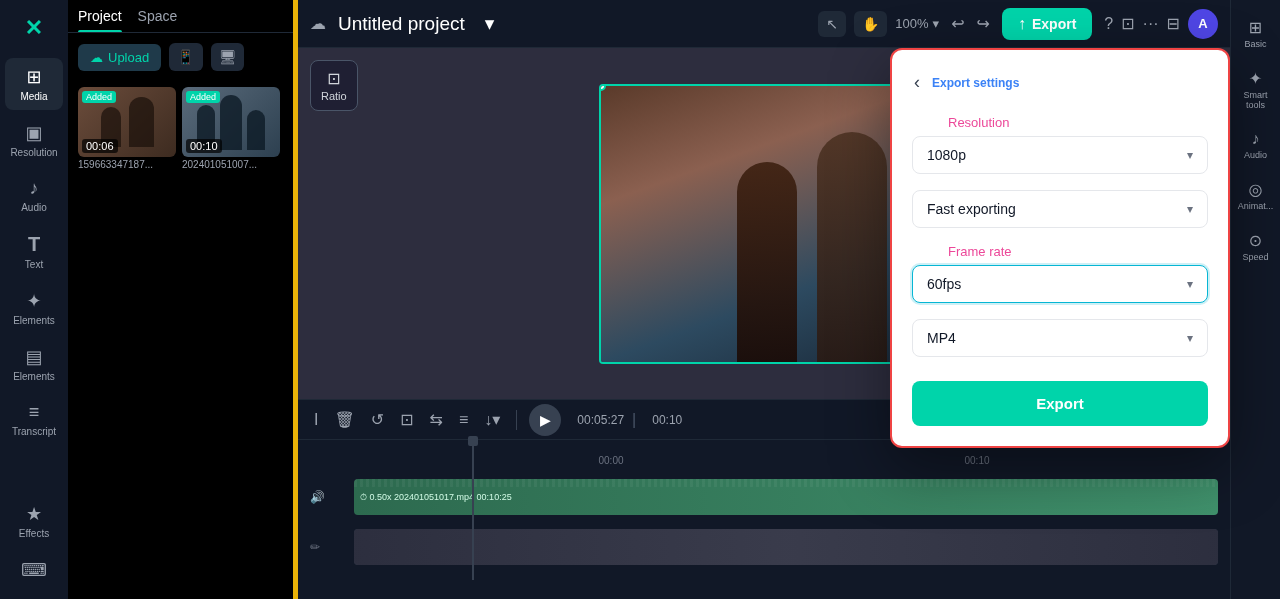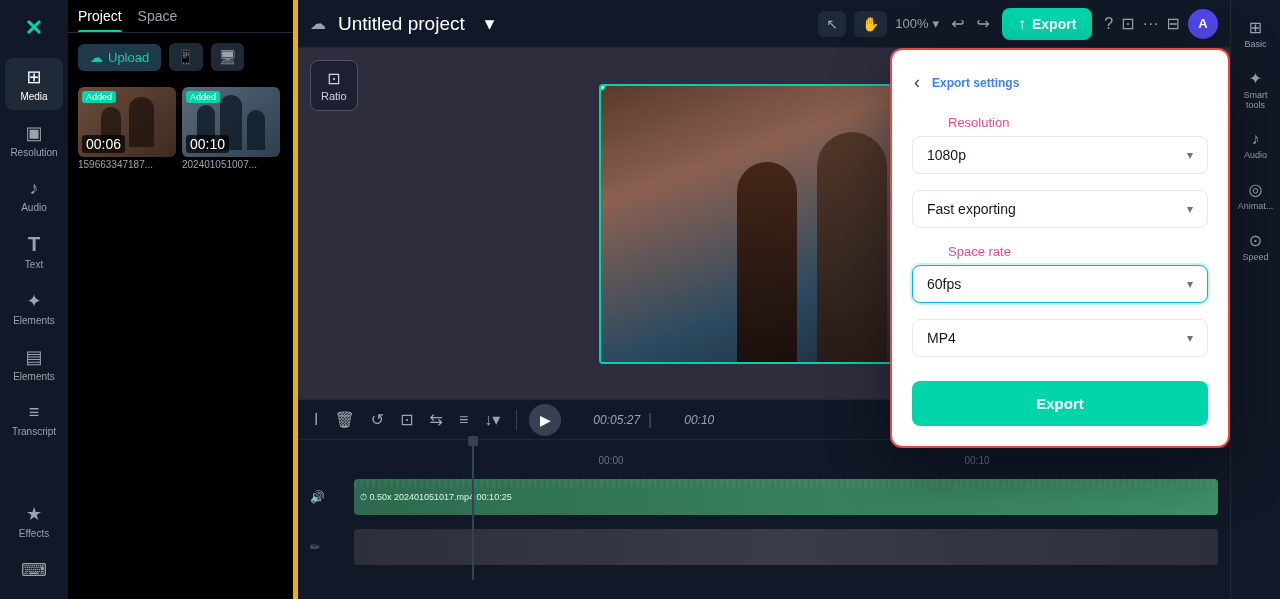--- a/index.html
+++ b/index.html
@@ -136,21 +136,21 @@
       color: white;
       font-size: 9px;
       padding: 1px 4px;
       border-radius: 3px;
     }
     .duration-badge {
       position: absolute;
       bottom: 4px; left: 4px;
       background: rgba(0,0,0,0.7);
       color: white;
-      font-size: 14px;
+      font-size: 11px;
       padding: 1px 4px;
       border-radius: 3px;
     }
     .media-label {
       color: #9ca3af;
       font-size: 10px;
       padding: 2px 0;
       overflow: hidden;
       text-overflow: ellipsis;
       white-space: nowrap;
@@ -338,22 +338,21 @@
       background: none;
       border: none;
       color: #9ca3af;
       cursor: pointer;
       font-size: 16px;
       padding: 4px;
     }
     .timeline-time {
       color: #9ca3af;
       font-size: 12px;
-      margin-left: 24px;
-      font-style: italic;
+      margin-left: 8px;
     }
     .timeline-sep { color: #4a5568; }
     .play-btn {
       background: #111827;
       border: none;
       width: 32px; height: 32px;
       border-radius: 50%;
       background: #374151;
       color: white;
       cursor: pointer;
@@ -779,21 +778,21 @@
   </div>
 
   <div class="export-field">
     <div class="export-select">
       <span>Fast exporting</span>
       <span class="select-chevron">▾</span>
     </div>
   </div>
 
   <div class="export-field">
-    <div class="export-label">Space rate</div>
+    <div class="export-label">Frame rate</div>
     <div class="export-select active-select">
       <span>60fps</span>
       <span class="select-chevron">▾</span>
     </div>
   </div>
 
   <div class="export-field">
     <div class="export-select">
       <span>MP4</span>
       <span class="select-chevron">▾</span>

